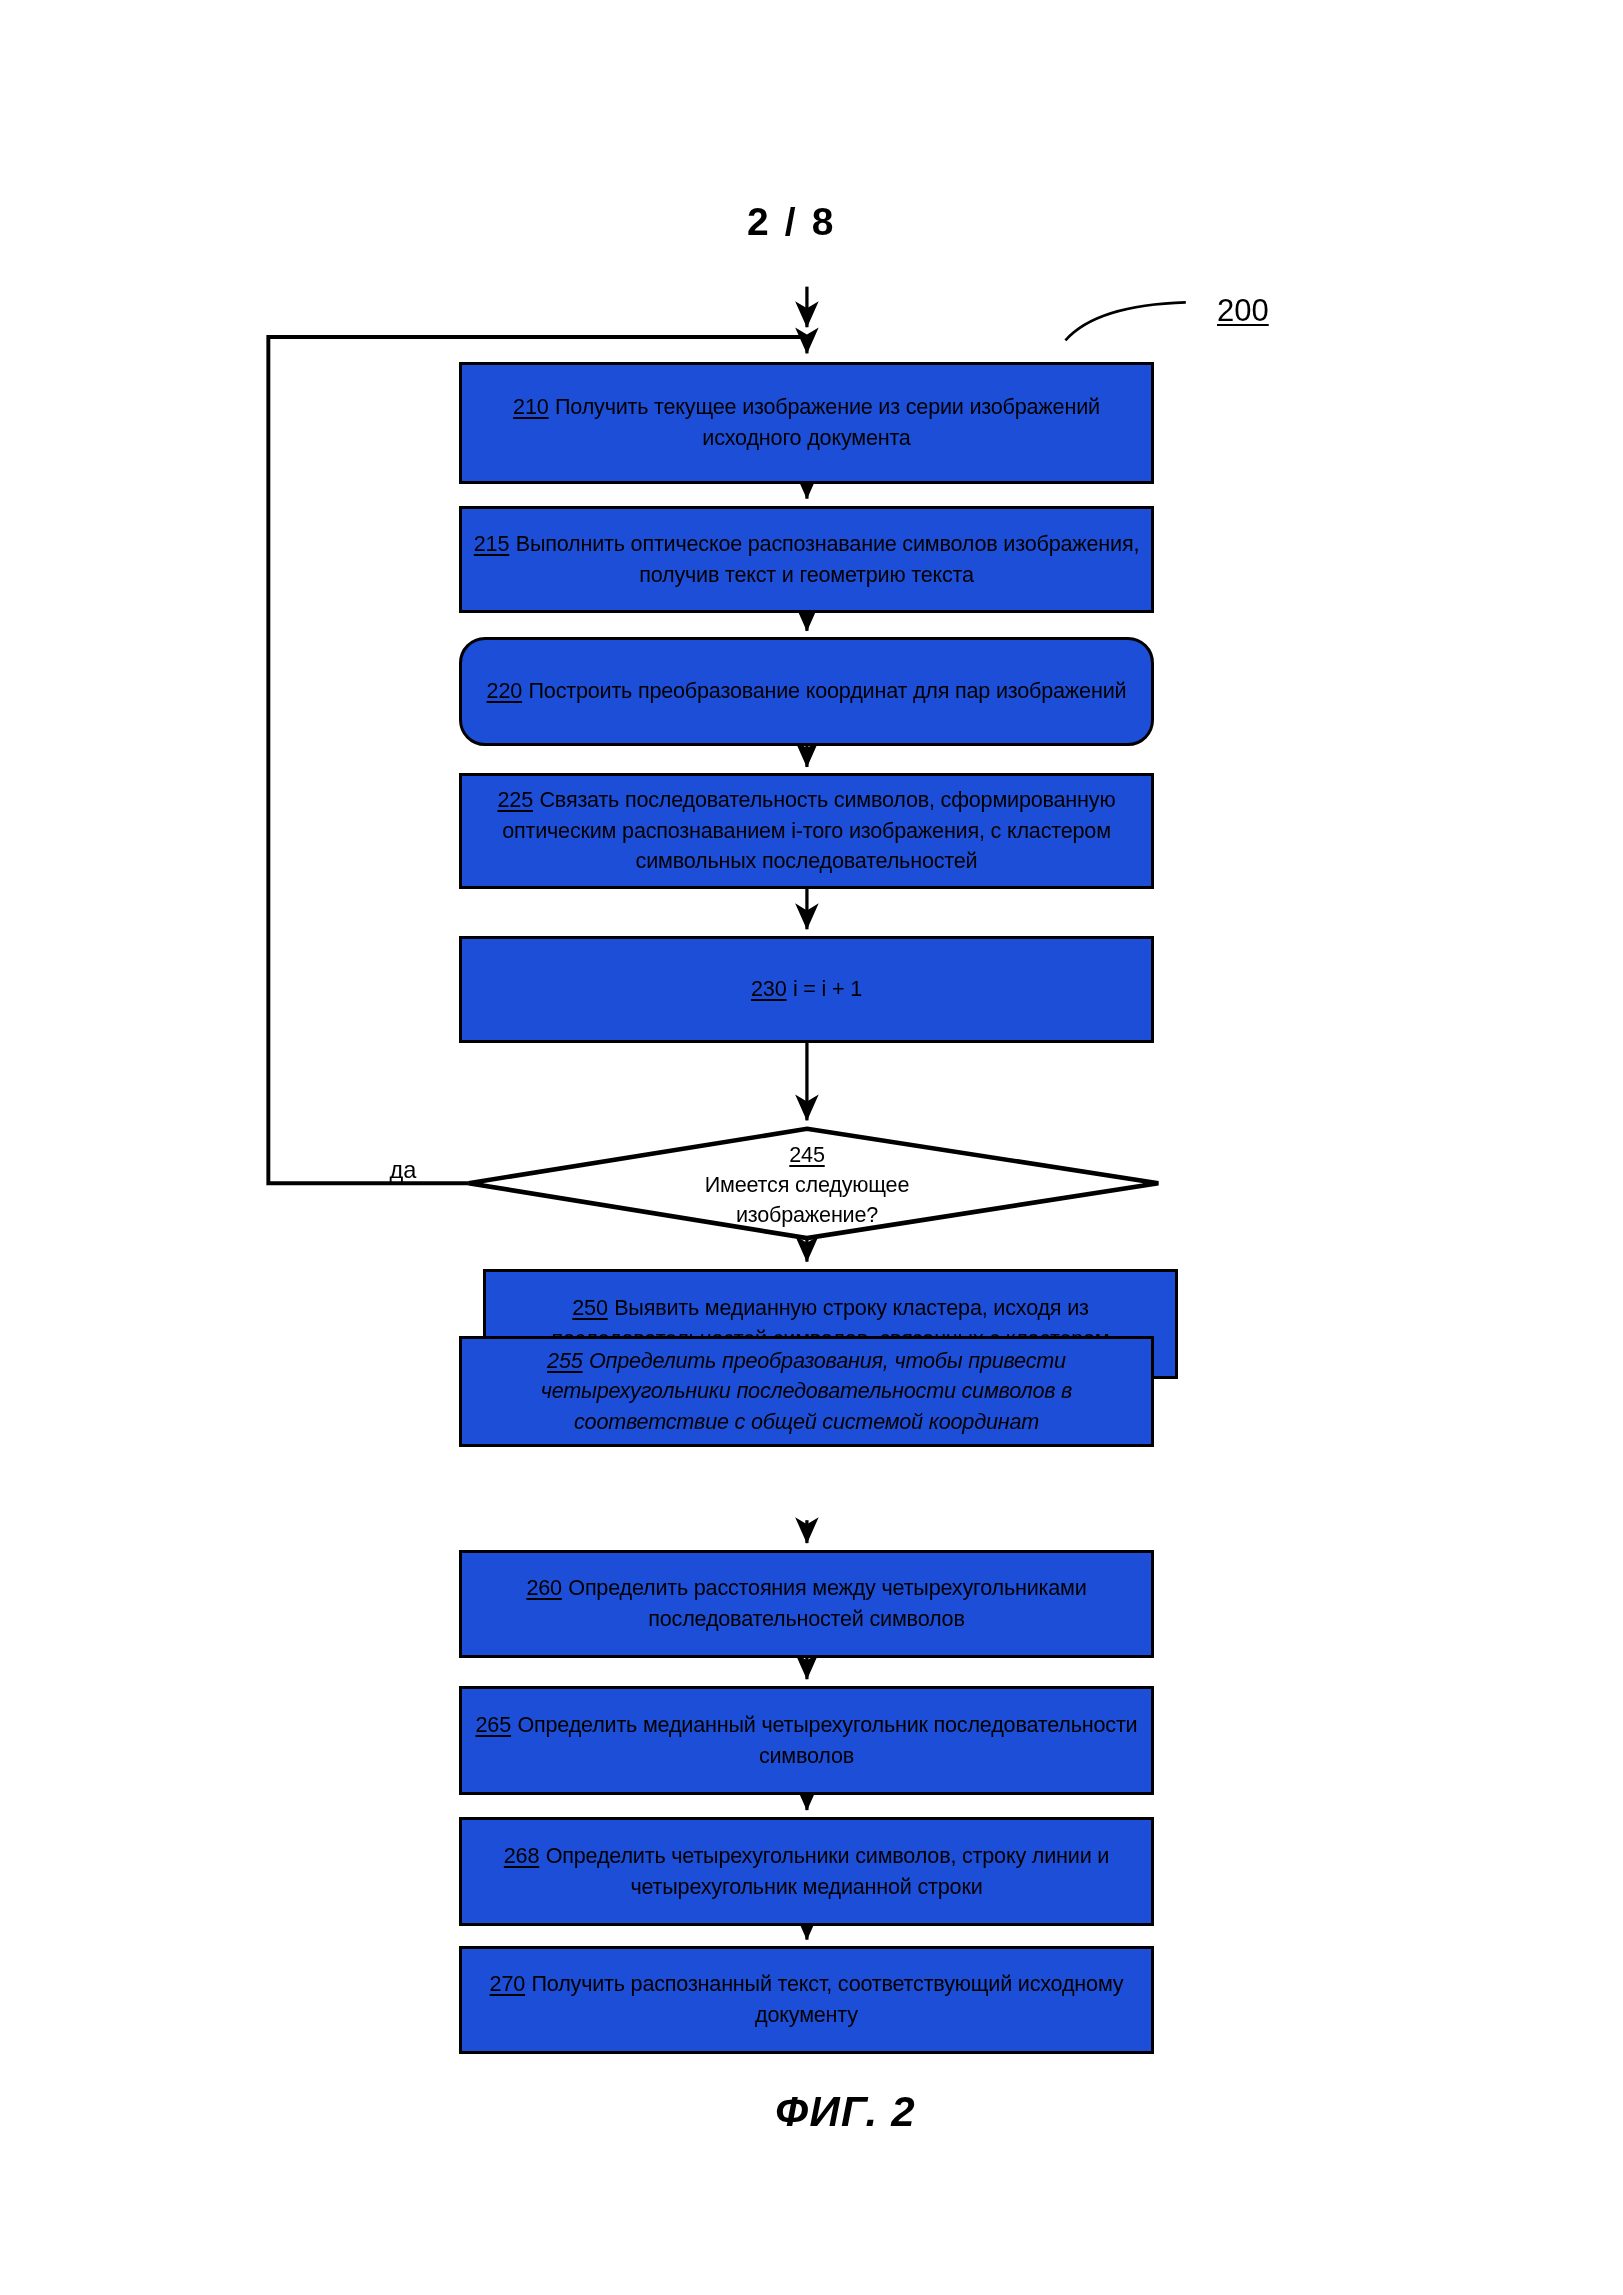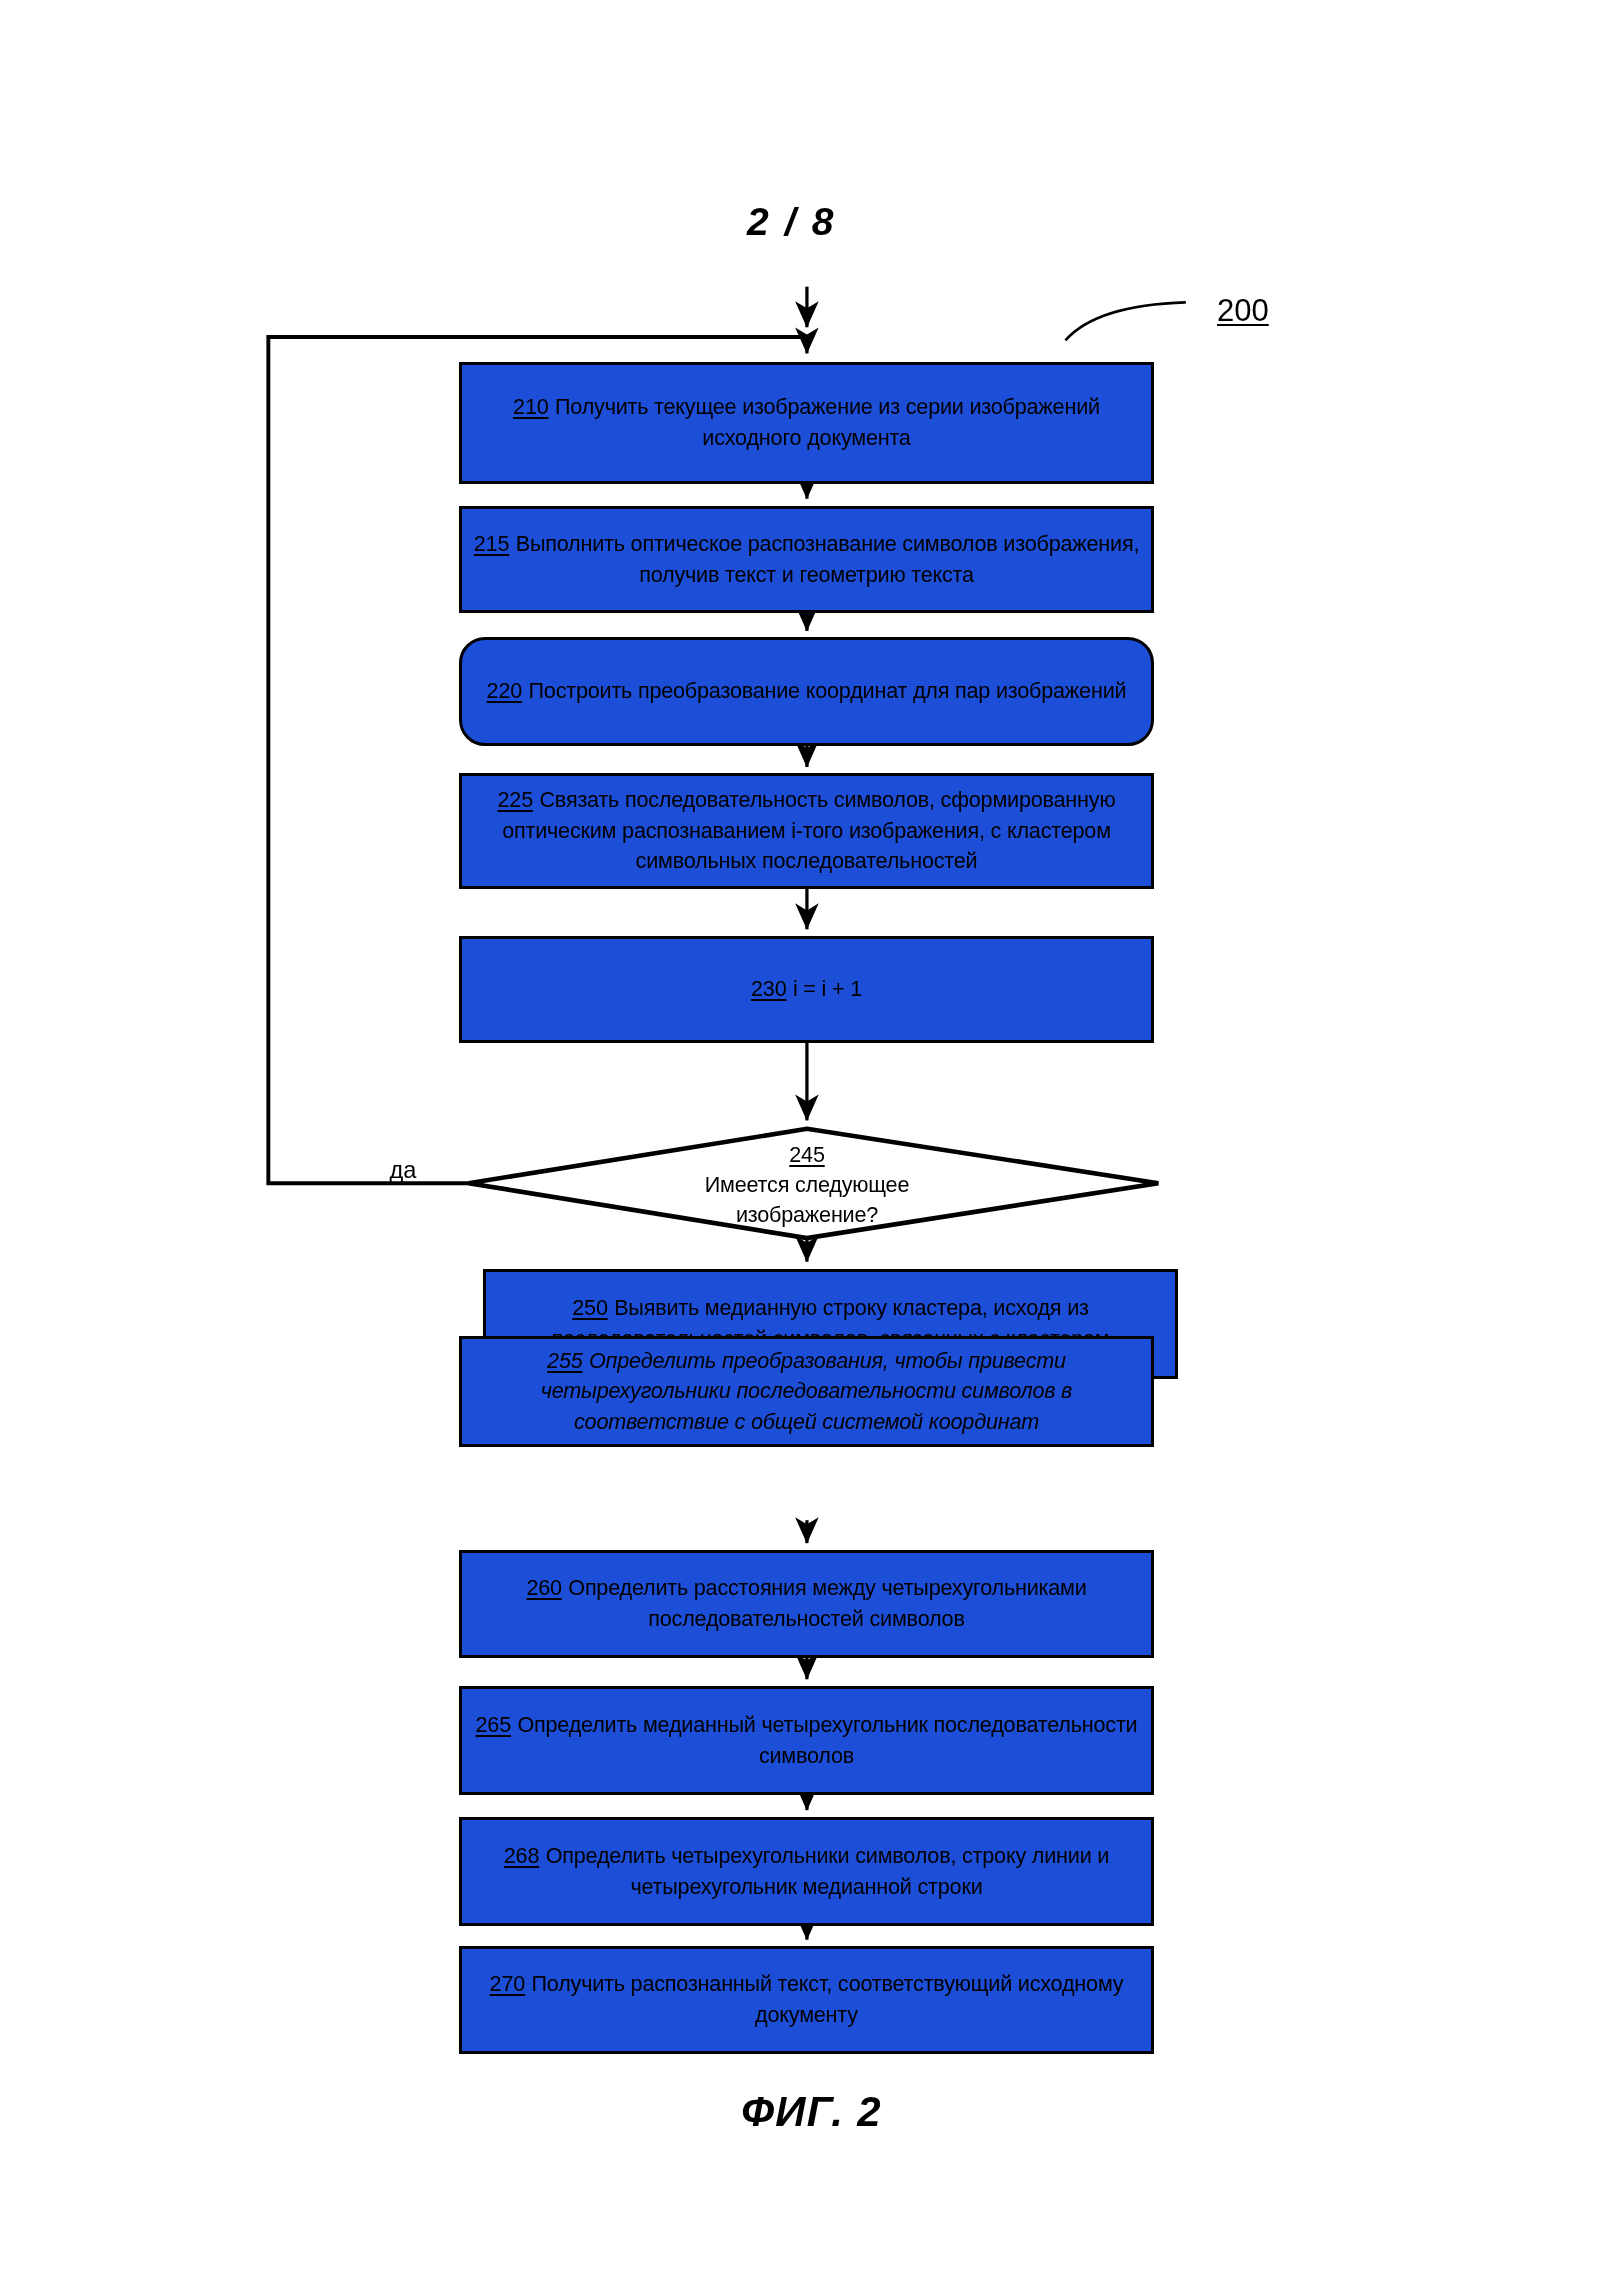--- a/index.html
+++ b/index.html
@@ -13,21 +13,21 @@
     overflow: hidden;
   }
   .svg-layer {
     position: absolute;
     left: 0; top: 0;
     width: 1623px; height: 2295px;
   }
   .page-number {
     position: absolute;
     left: 713px; top: 200px; width: 157px;
-    font-size: 39px; font-weight: bold; font-style: italic;
+    font-size: 39px; font-weight: bold; 
     text-align: center; letter-spacing: 2.6px;
   }
   .ref-number {
     position: absolute;
     left: 1217px; top: 293px;
     font-size: 31px;
     text-decoration: underline;
     text-decoration-thickness: 2px;
     text-underline-offset: 3.3px;
   }
@@ -66,21 +66,21 @@
   .branch-label {
     position: absolute;
     font-size: 23.6px;
   }
   .label-yes { left: 367px; top: 1157px; width: 72px; text-align: center; }
   .label-no  { left: 837px; top: 1240px; width: 92px; text-align: left; margin-top: 34px; }
   .fig-caption {
     position: absolute;
     left: 707px; top: 2088px; width: 209px;
     font-size: 42px; font-weight: bold; font-style: italic;
-    text-align: center; letter-spacing: 1.3px;
+    text-align: right; letter-spacing: 1.3px;
   }
 </style>
 </head>
 <body>
 
 <div class="page">
 
   <svg class="svg-layer" viewBox="0 0 2480 3507" xmlns="http://www.w3.org/2000/svg">
     <defs>
       <marker id="arw" viewBox="0 0 10 10" refX="8.8" refY="5" markerWidth="9" markerHeight="9" orient="auto">

